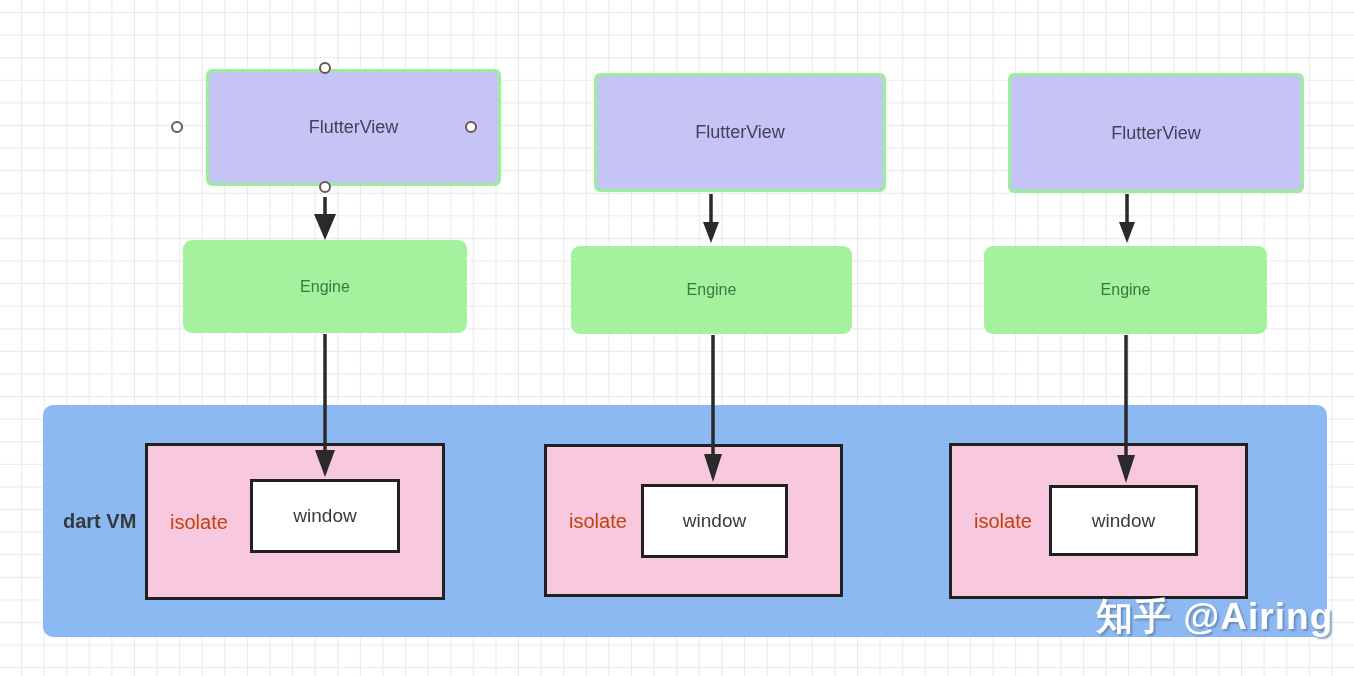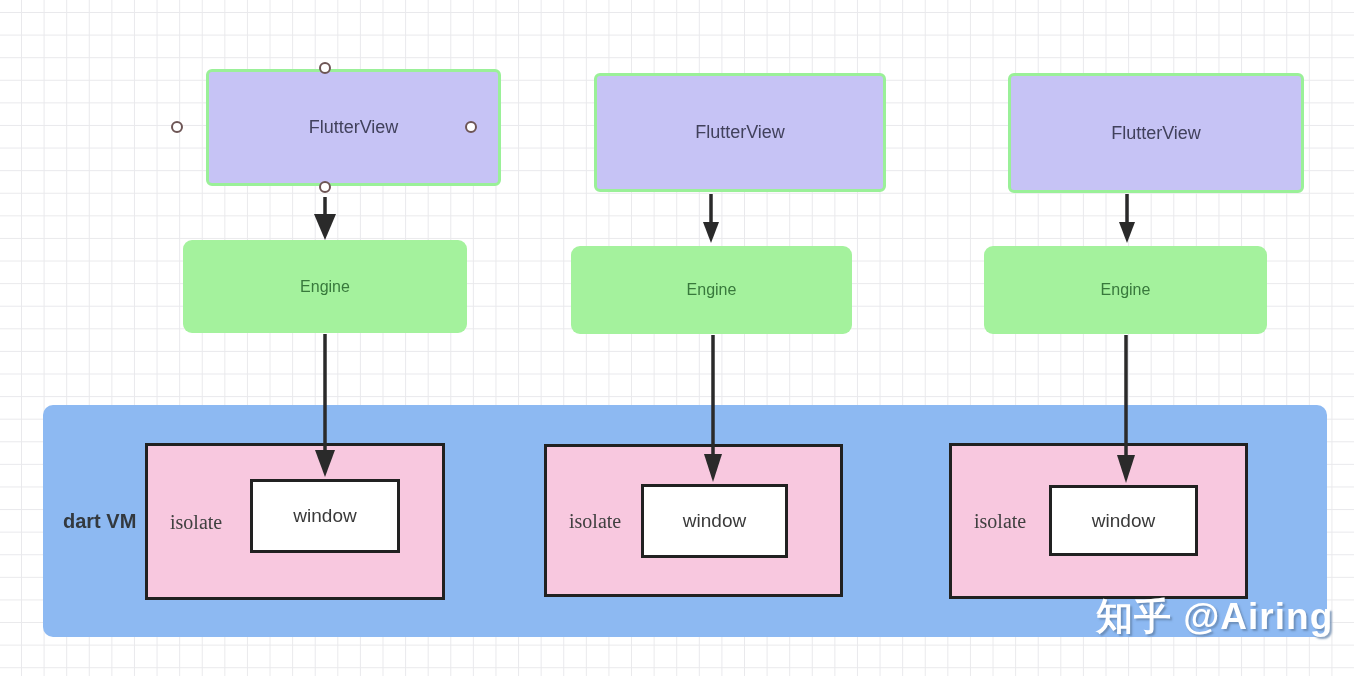--- a/index.html
+++ b/index.html
@@ -19,21 +19,21 @@
   .engine{background:#a4f29d;border-radius:9px;color:#38793c;font-size:16px;z-index:5;}
   .en1{left:183px;top:240px;width:284px;height:93px;}
   .en2{left:571px;top:246px;width:281px;height:88px;}
   .en3{left:984px;top:246px;width:283px;height:88px;}
   .dartvm{position:absolute;left:43px;top:405px;width:1284px;height:232px;background:#8db9f2;border-radius:10px;z-index:1;}
   .dartvm-label{position:absolute;left:20px;top:50%;transform:translateY(-50%);color:#33393f;font-size:20px;font-weight:bold;}
   .isolate{background:#f8c8df;border:3px solid #212121;z-index:2;}
   .is1{left:145px;top:443px;width:300px;height:157px;}
   .is2{left:544px;top:444px;width:299px;height:153px;}
   .is3{left:949px;top:443px;width:299px;height:156px;}
-  .isolate-label{position:absolute;left:22px;top:50%;transform:translateY(-50%);color:#404040;font-size:20px;font-family:Liberation Serif, serif;}
+  .isolate-label{position:absolute;left:22px;top:50%;transform:translateY(-50%);color:#c2410c;font-size:20px;}
   .window{background:#ffffff;border:3px solid #212121;color:#3a3a3a;font-size:19px;z-index:3;}
   .wn1{left:250px;top:479px;width:150px;height:74px;}
   .wn2{left:641px;top:484px;width:147px;height:74px;}
   .wn3{left:1049px;top:485px;width:149px;height:71px;}
   .arrows{position:absolute;left:0;top:0;width:1354px;height:676px;z-index:4;pointer-events:none;}
   .handle{position:absolute;width:8px;height:8px;border:2.5px solid #6d5555;background:#ffffff;border-radius:50%;z-index:6;}
   .h-top{left:319px;top:62px;}
   .h-bottom{left:319px;top:181px;}
   .h-left{left:171px;top:121px;}
   .h-right{left:465px;top:121px;}

